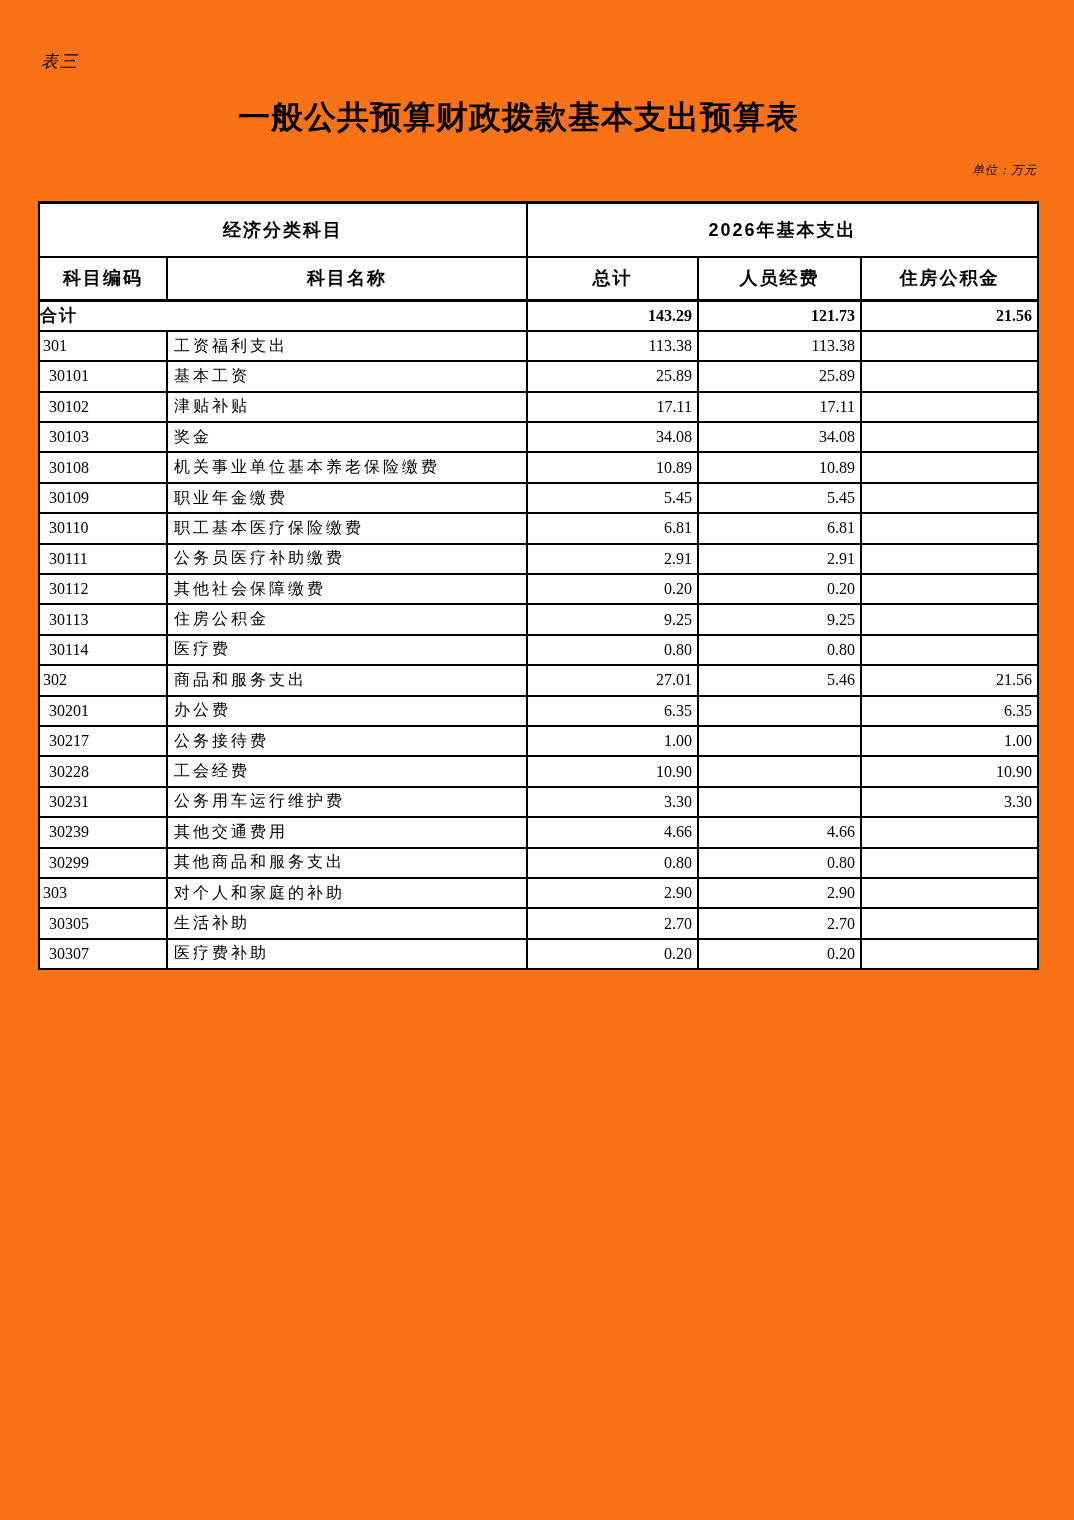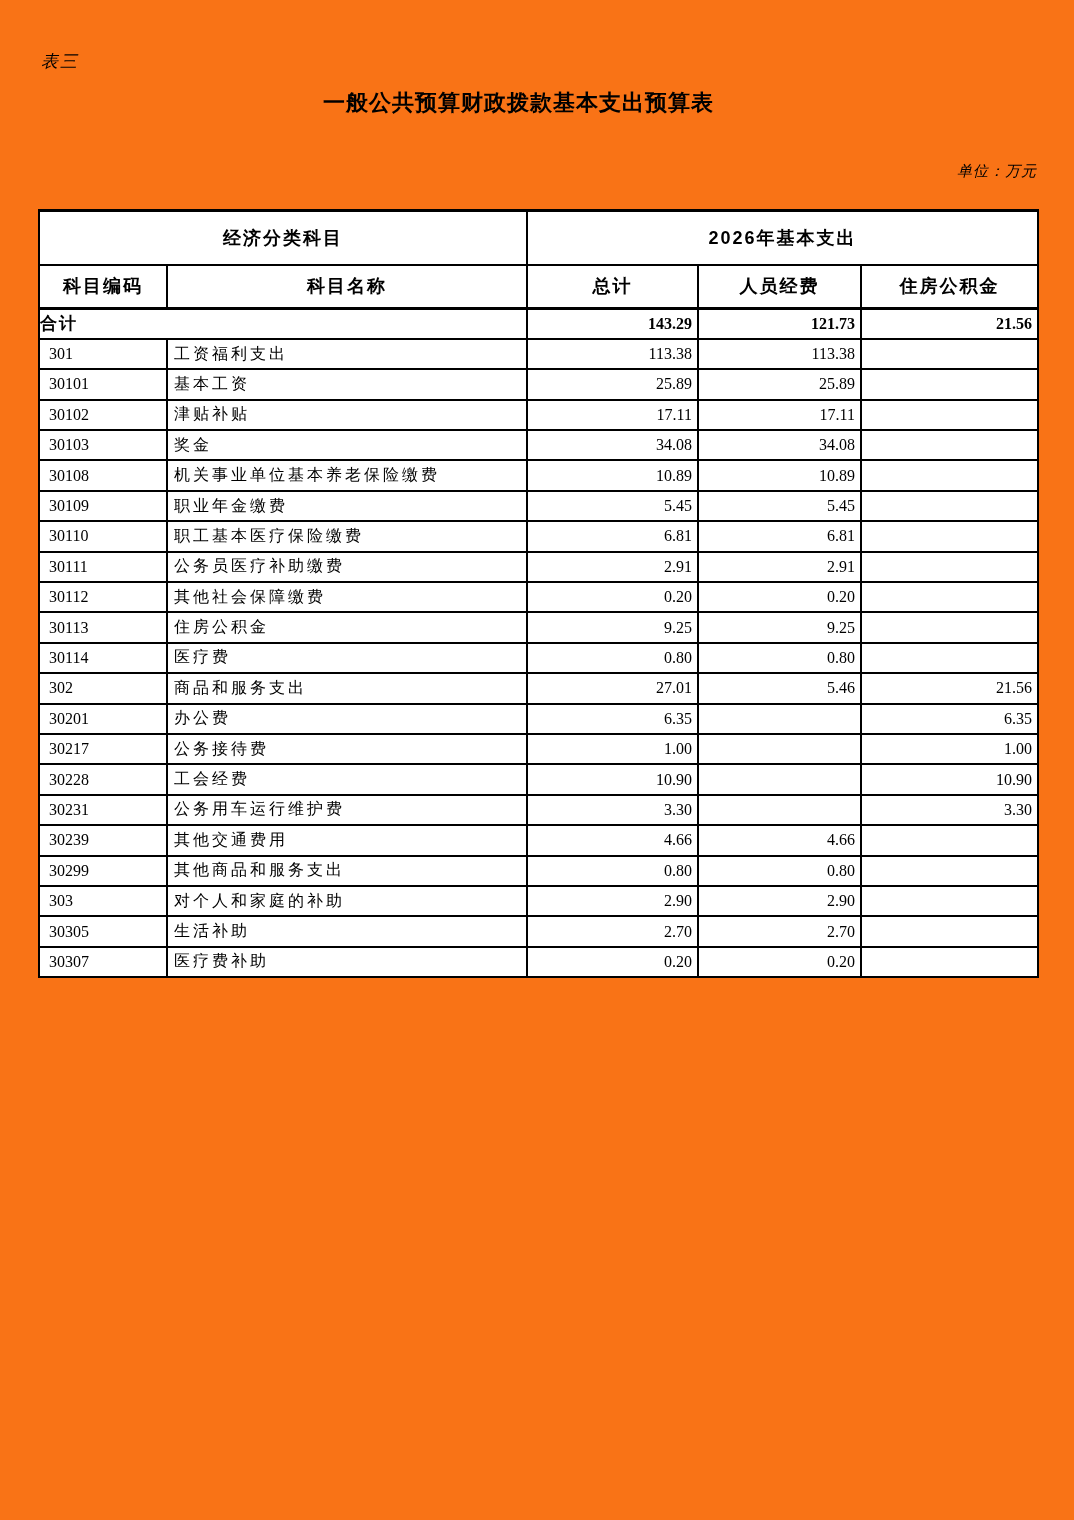--- a/index.html
+++ b/index.html
@@ -25,42 +25,41 @@
     font-style: italic;
     letter-spacing: 2px;
   }
   .doc-title {
     position: absolute;
     left: 0;
     right: 37px;
     top: 88px;
     text-align: center;
     font-family: "Liberation Serif", "DejaVu Serif", serif;
-    font-size: 22px;
+    font-size: 32px;
     font-weight: bold;
     letter-spacing: 1px;
-    margin: 0;
+    margin: 8px;
   }
   .unit-note {
     position: absolute;
     right: 37px;
     top: 162px;
-    font-size: 15px;
+    font-size: 12px;
     font-style: italic;
     letter-spacing: 1px;
   }
   table.budget-table {
     position: absolute;
     left: 38px;
     top: 201px;
     border-collapse: collapse;
     table-layout: fixed;
     width: 999px;
     background: #fff;
-    margin-top: 8px;
   }
   .budget-table th, .budget-table td {
     border: 2px solid #000;
     padding: 0;
     overflow: hidden;
     white-space: nowrap;
   }
   .budget-table {
     border: 2px solid #000;
     border-top-width: 3px;
@@ -74,21 +73,21 @@
     text-align: center;
     letter-spacing: 2px;
   }
   .budget-table thead tr.row-h2 th { border-bottom-width: 3px; }
   .budget-table tbody tr { height: 30.4px; }
   .budget-table td.code {
     font-size: 16px;
     text-align: left;
     padding-left: 9px;
   }
-  .budget-table td.code.lvl3 { padding-left: 9px; }
+  .budget-table td.code.lvl3 { padding-left: 3px; }
   .budget-table td.name {
     font-size: 16px;
     text-align: left;
     padding-left: 6px;
     letter-spacing: 3px;
   }
   .budget-table td.num {
     font-size: 16px;
     text-align: right;
     padding-right: 5px;

